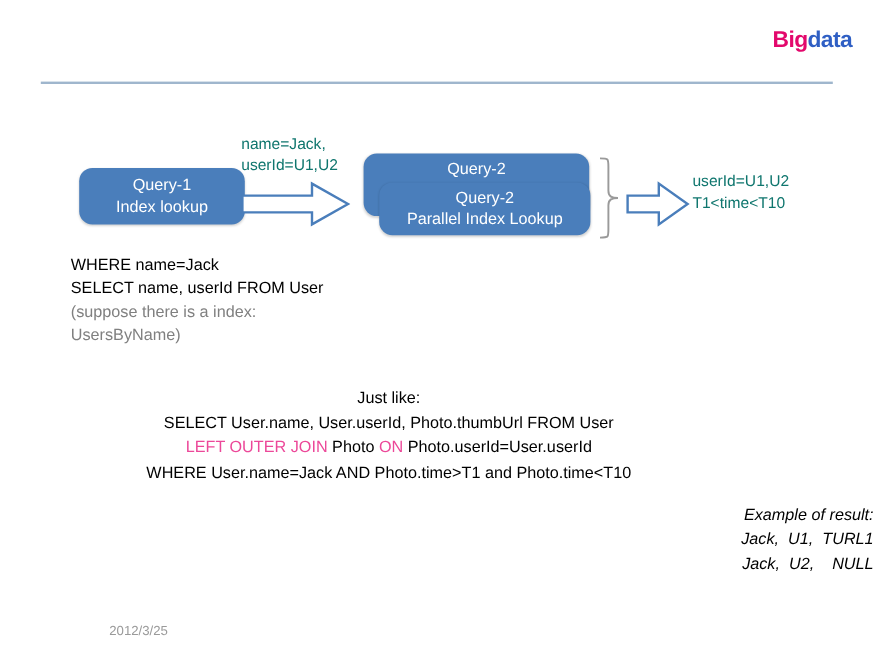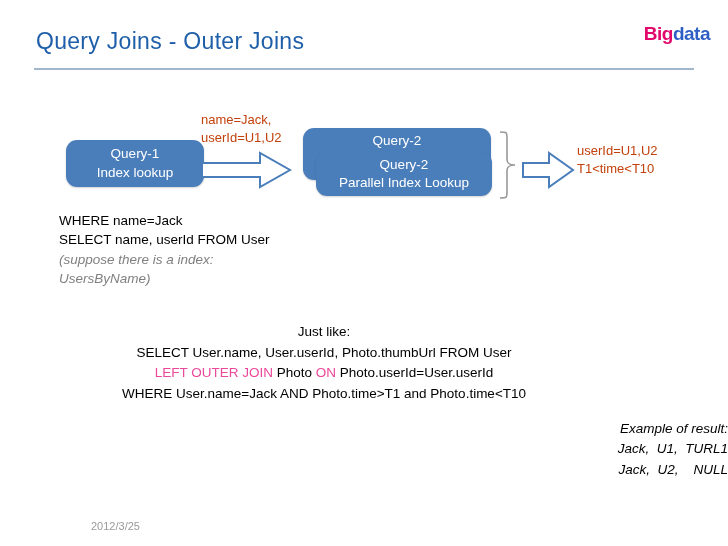--- a/index.html
+++ b/index.html
@@ -97,21 +97,21 @@
   #brace-1 {
     position: absolute;
     left: 497px;
     top: 130px;
   }
 
   .diag-label {
     position: absolute;
     font-size: 13px;
     line-height: 1.35;
-    color: #c2410c;
+    color: #0f766e;
     white-space: nowrap;
   }
   #label-arrow1 {
     left: 201px;
     top: 111px;
   }
   #label-arrow2 {
     left: 577px;
     top: 142px;
   }
@@ -120,21 +120,20 @@
   .sql-block {
     position: absolute;
     font-size: 13.5px;
     line-height: 1.44;
     white-space: nowrap;
   }
   #sql-left { left: 59px; top: 211px; }
   #sql-right { left: 313px; top: 222px; }
   .sql-note {
     color: #808080;
-    font-style: italic;
   }
 
   
   #justlike-block {
     position: absolute;
     left: 0;
     top: 322px;
     width: 648px;
     text-align: center;
     font-size: 13.5px;
@@ -170,21 +169,20 @@
     font-size: 11px;
     color: #9a9a9a;
     margin-top: 48px;
   }
 </style>
 </head>
 <body>
 
 <div id="slide">
 
-  <div id="slide-title">Query Joins - Outer Joins</div>
 
   <div id="brand-logo"><span class="brand-big">Big</span><span class="brand-data">data</span></div>
 
   <div id="title-rule"></div>
 
   <div class="qbox" id="box-query1">
     <span>Query-1</span>
     <span>Index lookup</span>
   </div>
 

